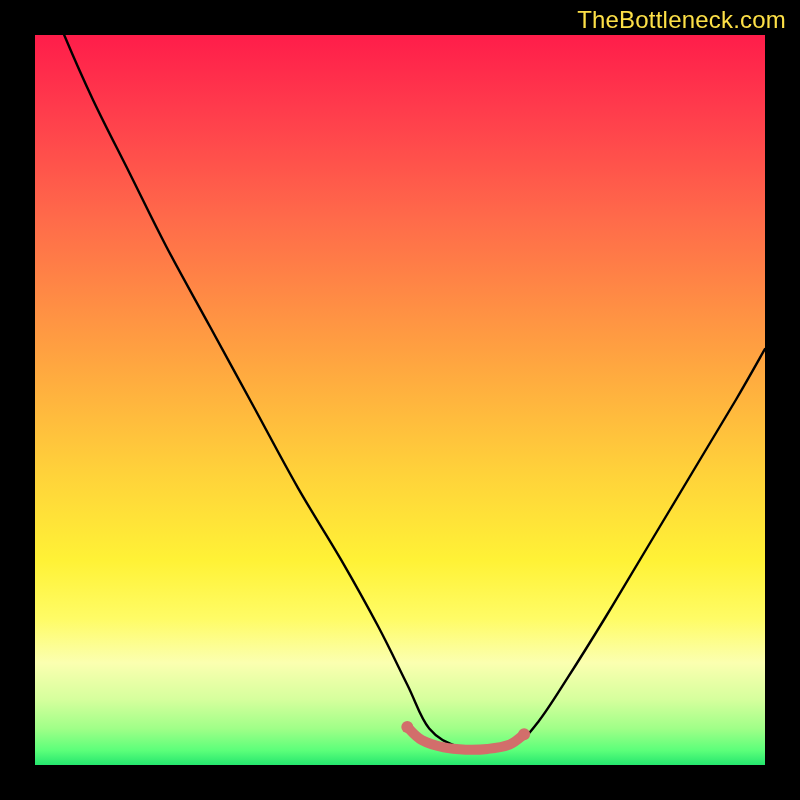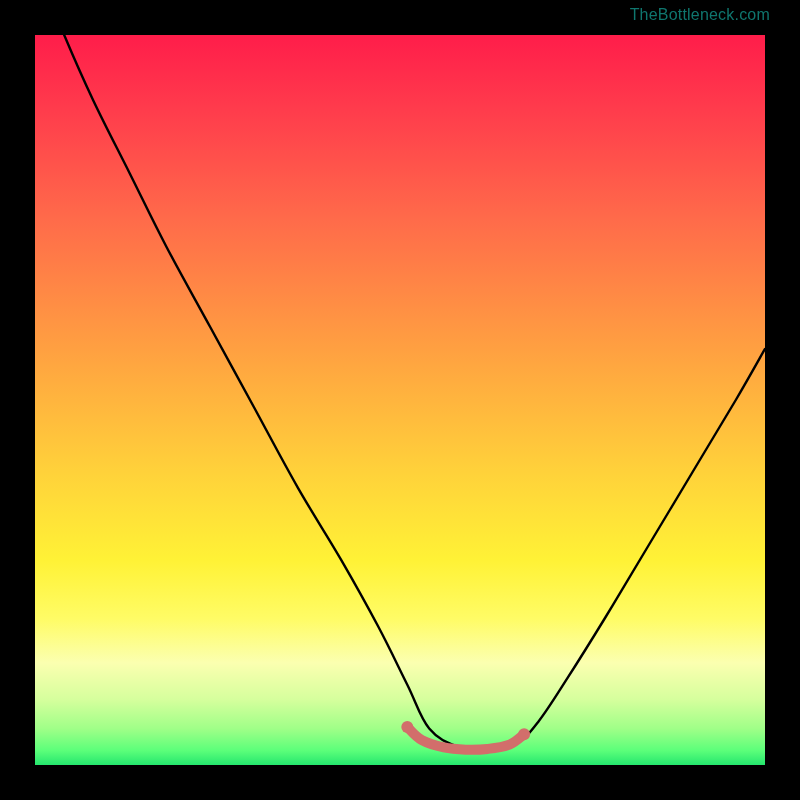--- a/index.html
+++ b/index.html
@@ -41,23 +41,23 @@
   svg.overlay {
     position: absolute;
     left: 35px;
     top: 35px;
     width: 730px;
     height: 730px;
   }
   .watermark {
     position: absolute;
     top: 6px;
-    right: 30px;
-    color: #0f766e;
-    font-size: 16px;
+    right: 14px;
+    color: #fde047;
+    font-size: 24px;
     font-weight: 400;
     letter-spacing: 0.2px;
   }
 </style>
 </head>
 <body>
 
 <div class="frame">
   <div class="plot-bg"></div>
 

